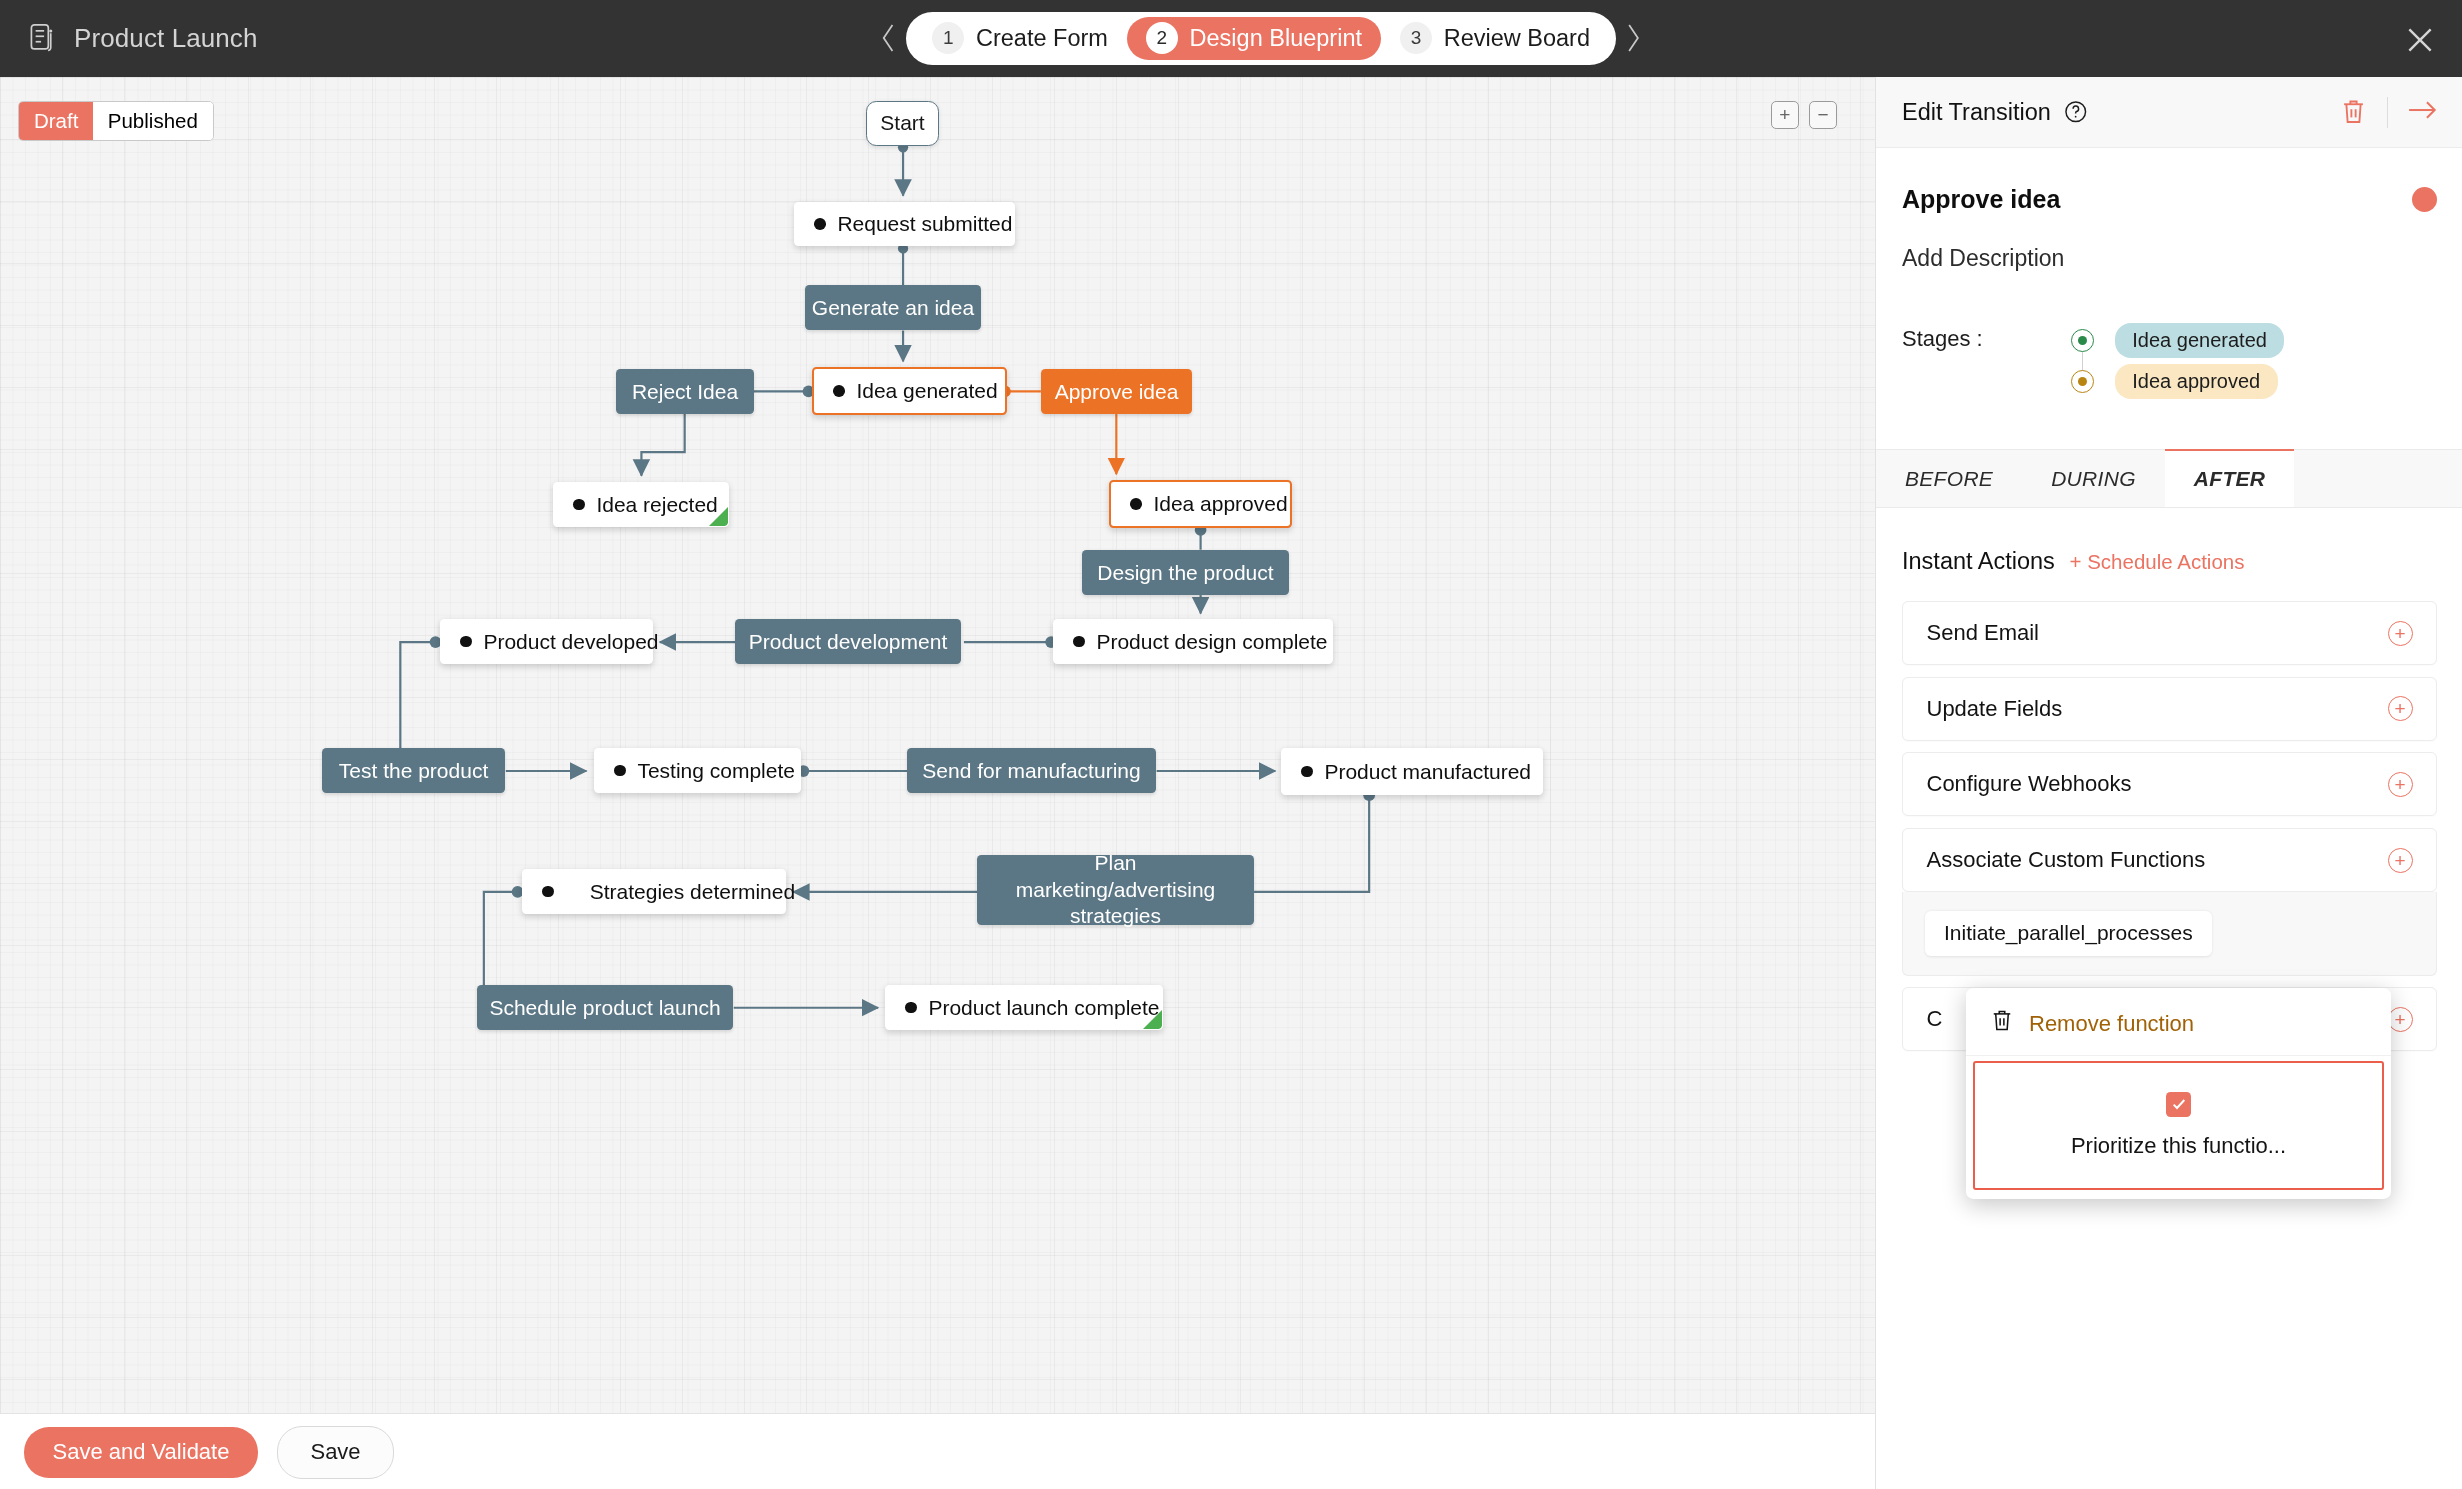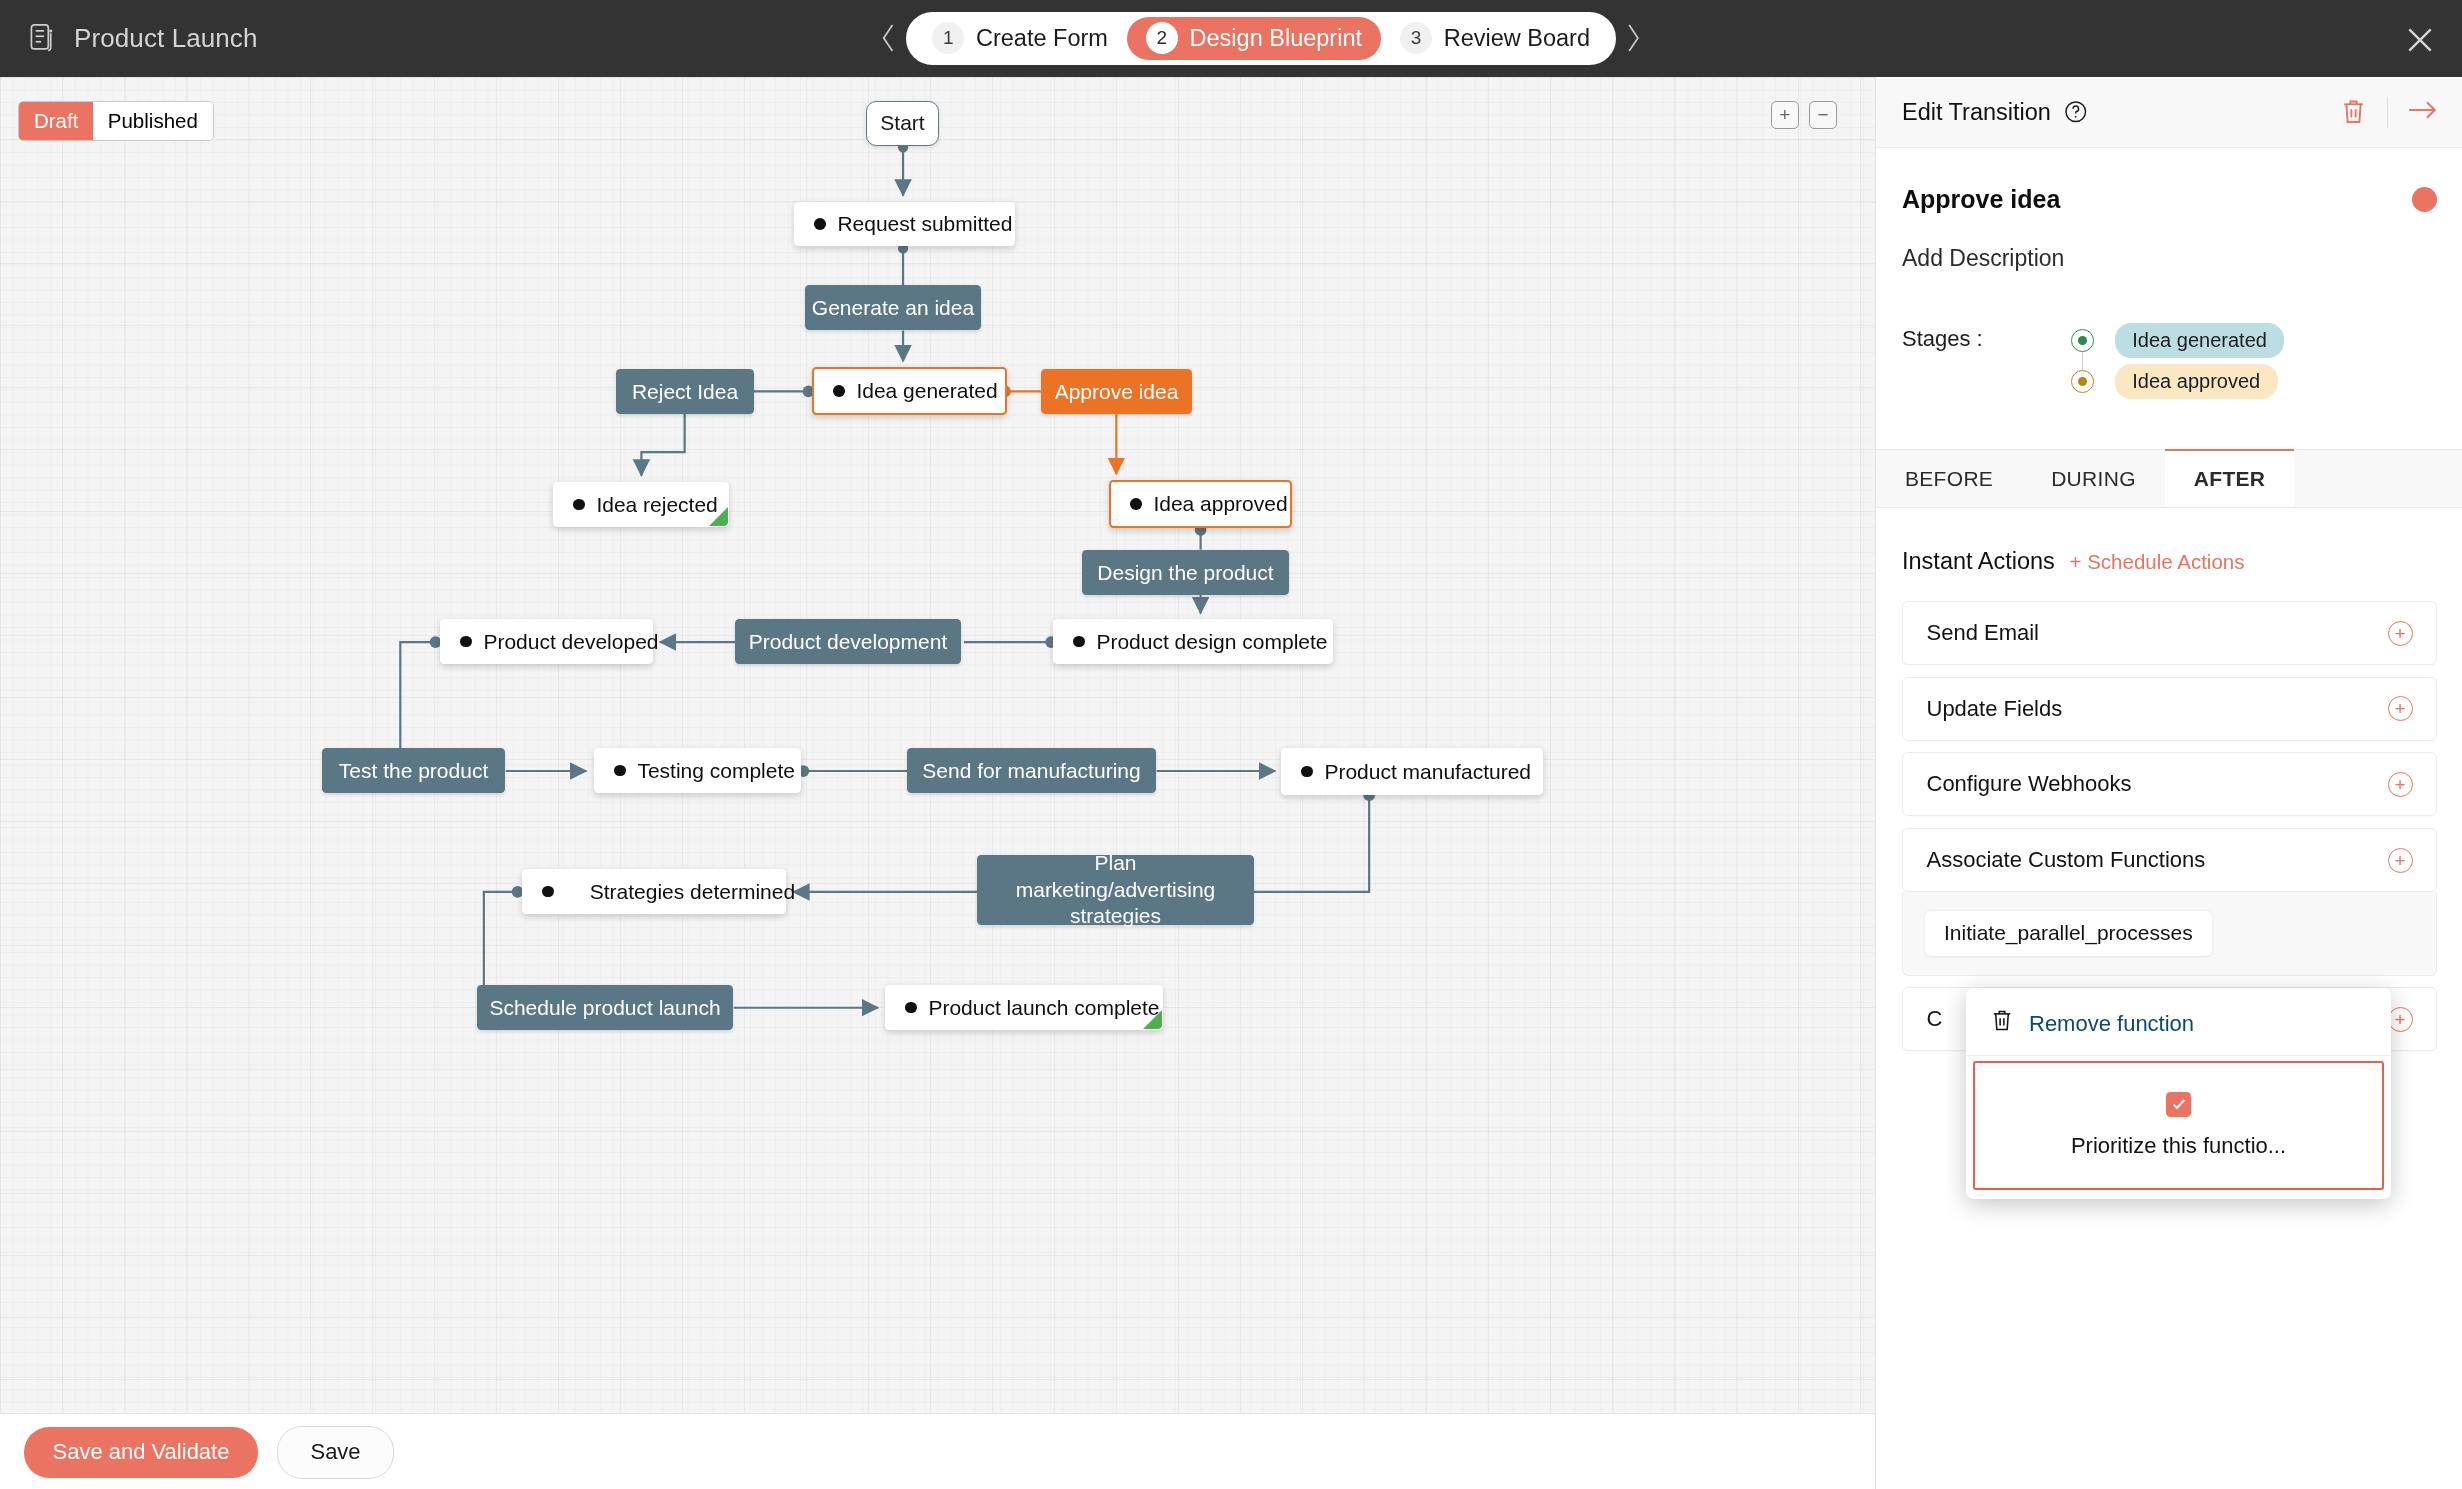--- a/index.html
+++ b/index.html
@@ -180,21 +180,21 @@
   .stage-pill {
     margin-left: 20.5px; border-radius: 16px; padding: 5.9px 17.6px;
     font-size: 20px; color: #1d1d1d; white-space: nowrap;
   }
   .pill-teal { background: #bcdde1; }
   .pill-amber { background: #fbe8c3; }
 
   #tabs {
     margin-top: 47px; height: 59px; background: #f8f8f8;
     border-top: 0.7px solid #eaeaea; border-bottom: 0.7px solid #eaeaea;
-    display: flex; align-items: stretch;
+    display: flex; align-items: stretch; font-style: italic;
   }
   .tab {
     display: flex; align-items: center; padding: 0 29px; font-size: 21px;
     color: #2b2b2b; cursor: pointer; letter-spacing: 0.3px;
   }
   .tab.active {
     background: #ffffff; font-weight: bold; border-top: 2.9px solid #eb7362;
     margin-top: -0.7px;
   }
 
@@ -231,21 +231,21 @@
     box-shadow: 0 0.7px 2.9px rgba(0,0,0,.09); cursor: pointer;
   }
 
   #ctx-menu {
     position: absolute; left: 64px; top: 160px; width: 425px;
     background: #ffffff; border-radius: 7.3px;
     box-shadow: 0 5.9px 23.5px rgba(0,0,0,.22); z-index: 20; padding: 4.4px 0;
   }
   #ctx-remove {
     display: flex; align-items: center; gap: 16px; padding: 16px 25px;
-    font-size: 22px; color: #0c4a6e; cursor: pointer;
+    font-size: 22px; color: #a16207; cursor: pointer;
     border-bottom: 0.7px solid #f0f0f0;
   }
   #ctx-remove svg { width: 22px; height: 25px; flex: 0 0 auto; }
   #ctx-prioritize {
     display: flex; align-items: center; gap: 16px; padding: 29px 22px;
     font-size: 22px; color: #141414; cursor: pointer;
     border: 2.9px solid #eb5e4b; border-radius: 2.9px; margin: 4.4px 7.3px; flex-direction: column;
   }
   #ctx-checkbox {
     width: 25px; height: 25px; border-radius: 4.4px; background: #eb7362;

